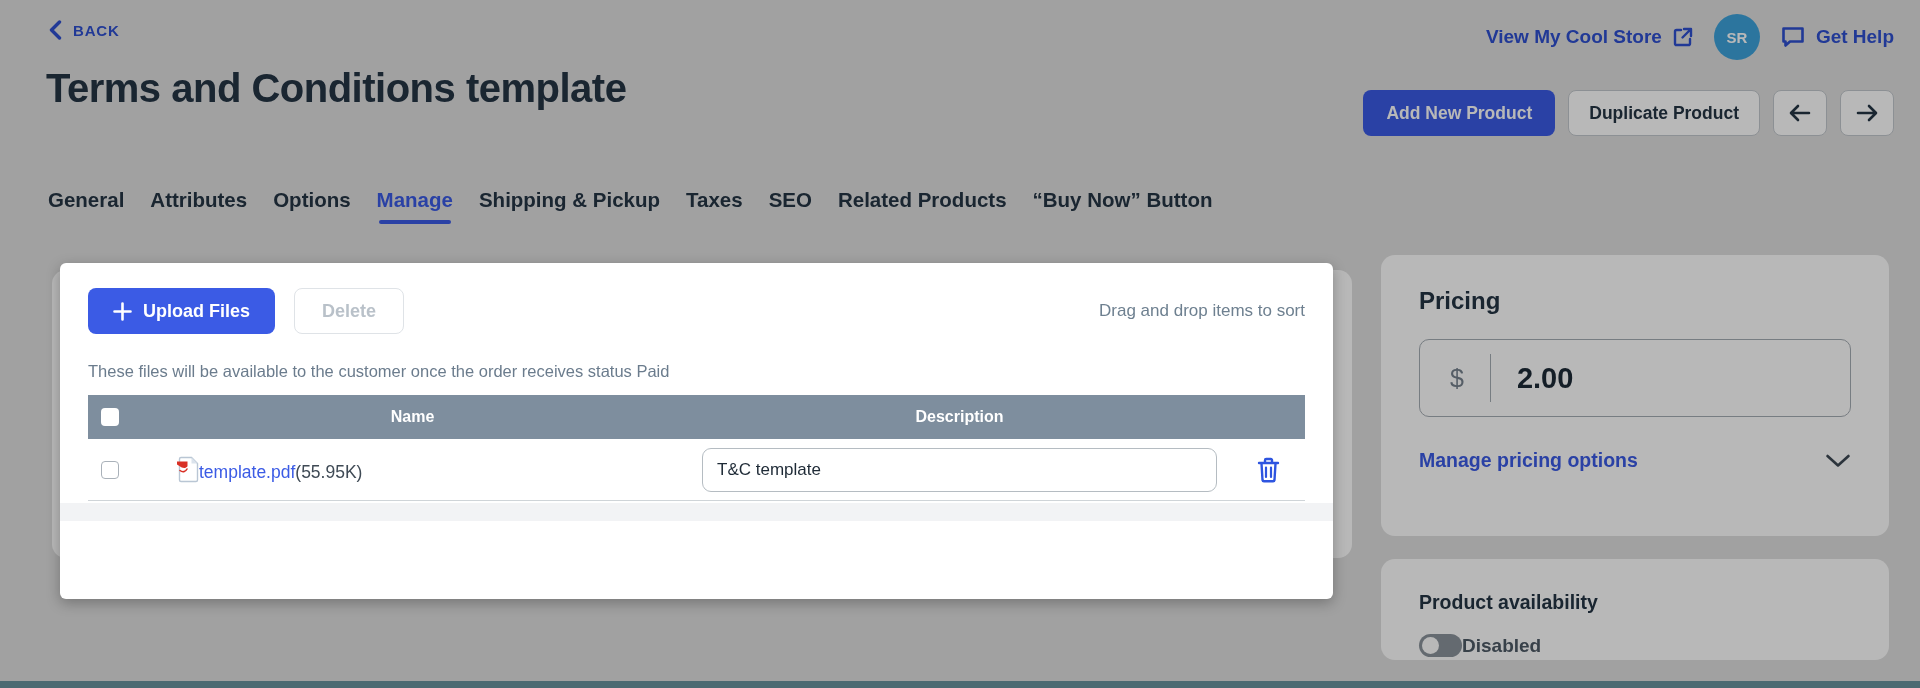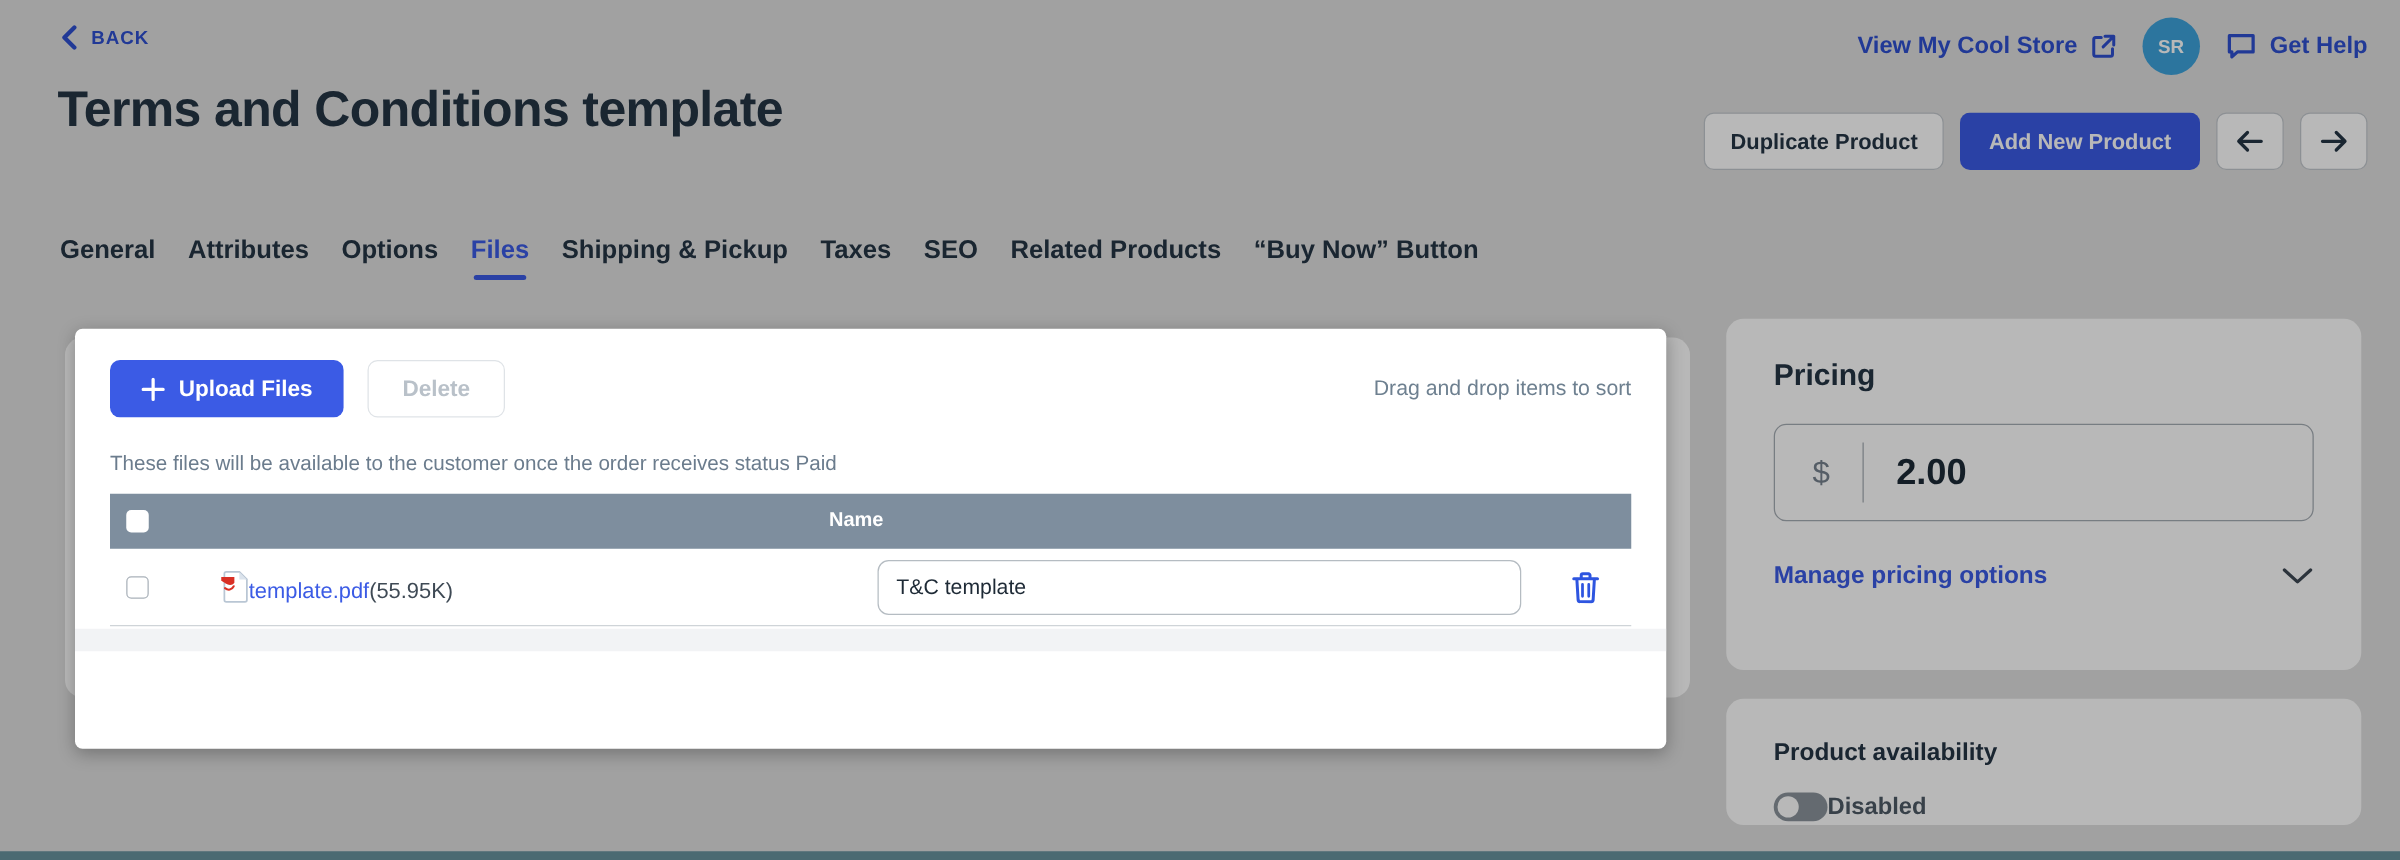--- a/index.html
+++ b/index.html
@@ -130,43 +130,43 @@
       <span>
         <svg width="26" height="24" viewBox="0 0 26 24">
             <path d="M3.5 3.5 H22.5 V16.5 H10 L5.5 20.5 V16.5 H3.5 Z" fill="none" stroke="#2e4fd0" stroke-width="2.6" stroke-linejoin="round"></path>
           </svg>
       </span>
       <span>Get Help</span>
     </div>
   </div>
 
   <div class="action-row">
+    <button class="btn btn-primary">Add New Product</button>
     <button class="btn btn-outline">Duplicate Product</button>
-    <button class="btn btn-primary">Add New Product</button>
     <button class="btn btn-arrow">
       <span>
         <svg width="24" height="18" viewBox="0 0 24 18">
             <path d="M10 2 L3 9 L10 16 M3.5 9 H21" fill="none" stroke="#253545" stroke-width="2.6" stroke-linecap="round" stroke-linejoin="round"></path>
           </svg>
       </span>
     </button>
     <button class="btn btn-arrow">
       <span>
         <svg width="24" height="18" viewBox="0 0 24 18">
             <path d="M14 2 L21 9 L14 16 M20.5 9 H3" fill="none" stroke="#253545" stroke-width="2.6" stroke-linecap="round" stroke-linejoin="round"></path>
           </svg>
       </span>
     </button>
   </div>
 
   <nav class="tabs">
       <span class="tab">General</span>
       <span class="tab">Attributes</span>
       <span class="tab">Options</span>
-      <span class="tab active">Files</span>
+      <span class="tab active">Manage</span>
       <span class="tab">Shipping &amp; Pickup</span>
       <span class="tab">Taxes</span>
       <span class="tab">SEO</span>
       <span class="tab">Related Products</span>
       <span class="tab">“Buy Now” Button</span>
     </nav>
 
   <div class="ghost-card"></div>
 
   <section class="files-panel">
@@ -184,20 +184,21 @@
     </div>
 
     <p class="files-note">These files will be available to the customer once the order receives status Paid</p>
 
     <div class="files-table">
       <div class="t-head">
         <div class="col-cb">
           <span class="cb"></span>
         </div>
         <div class="col-name">Name</div>
+        <div class="col-desc">Description</div>
         <div class="col-actions"></div>
       </div>
 
       <div class="t-row">
         <div class="col-cb">
           <span class="cb cb-bordered"></span>
         </div>
         <div class="col-name">
           <div class="file-cell">
             <span>

